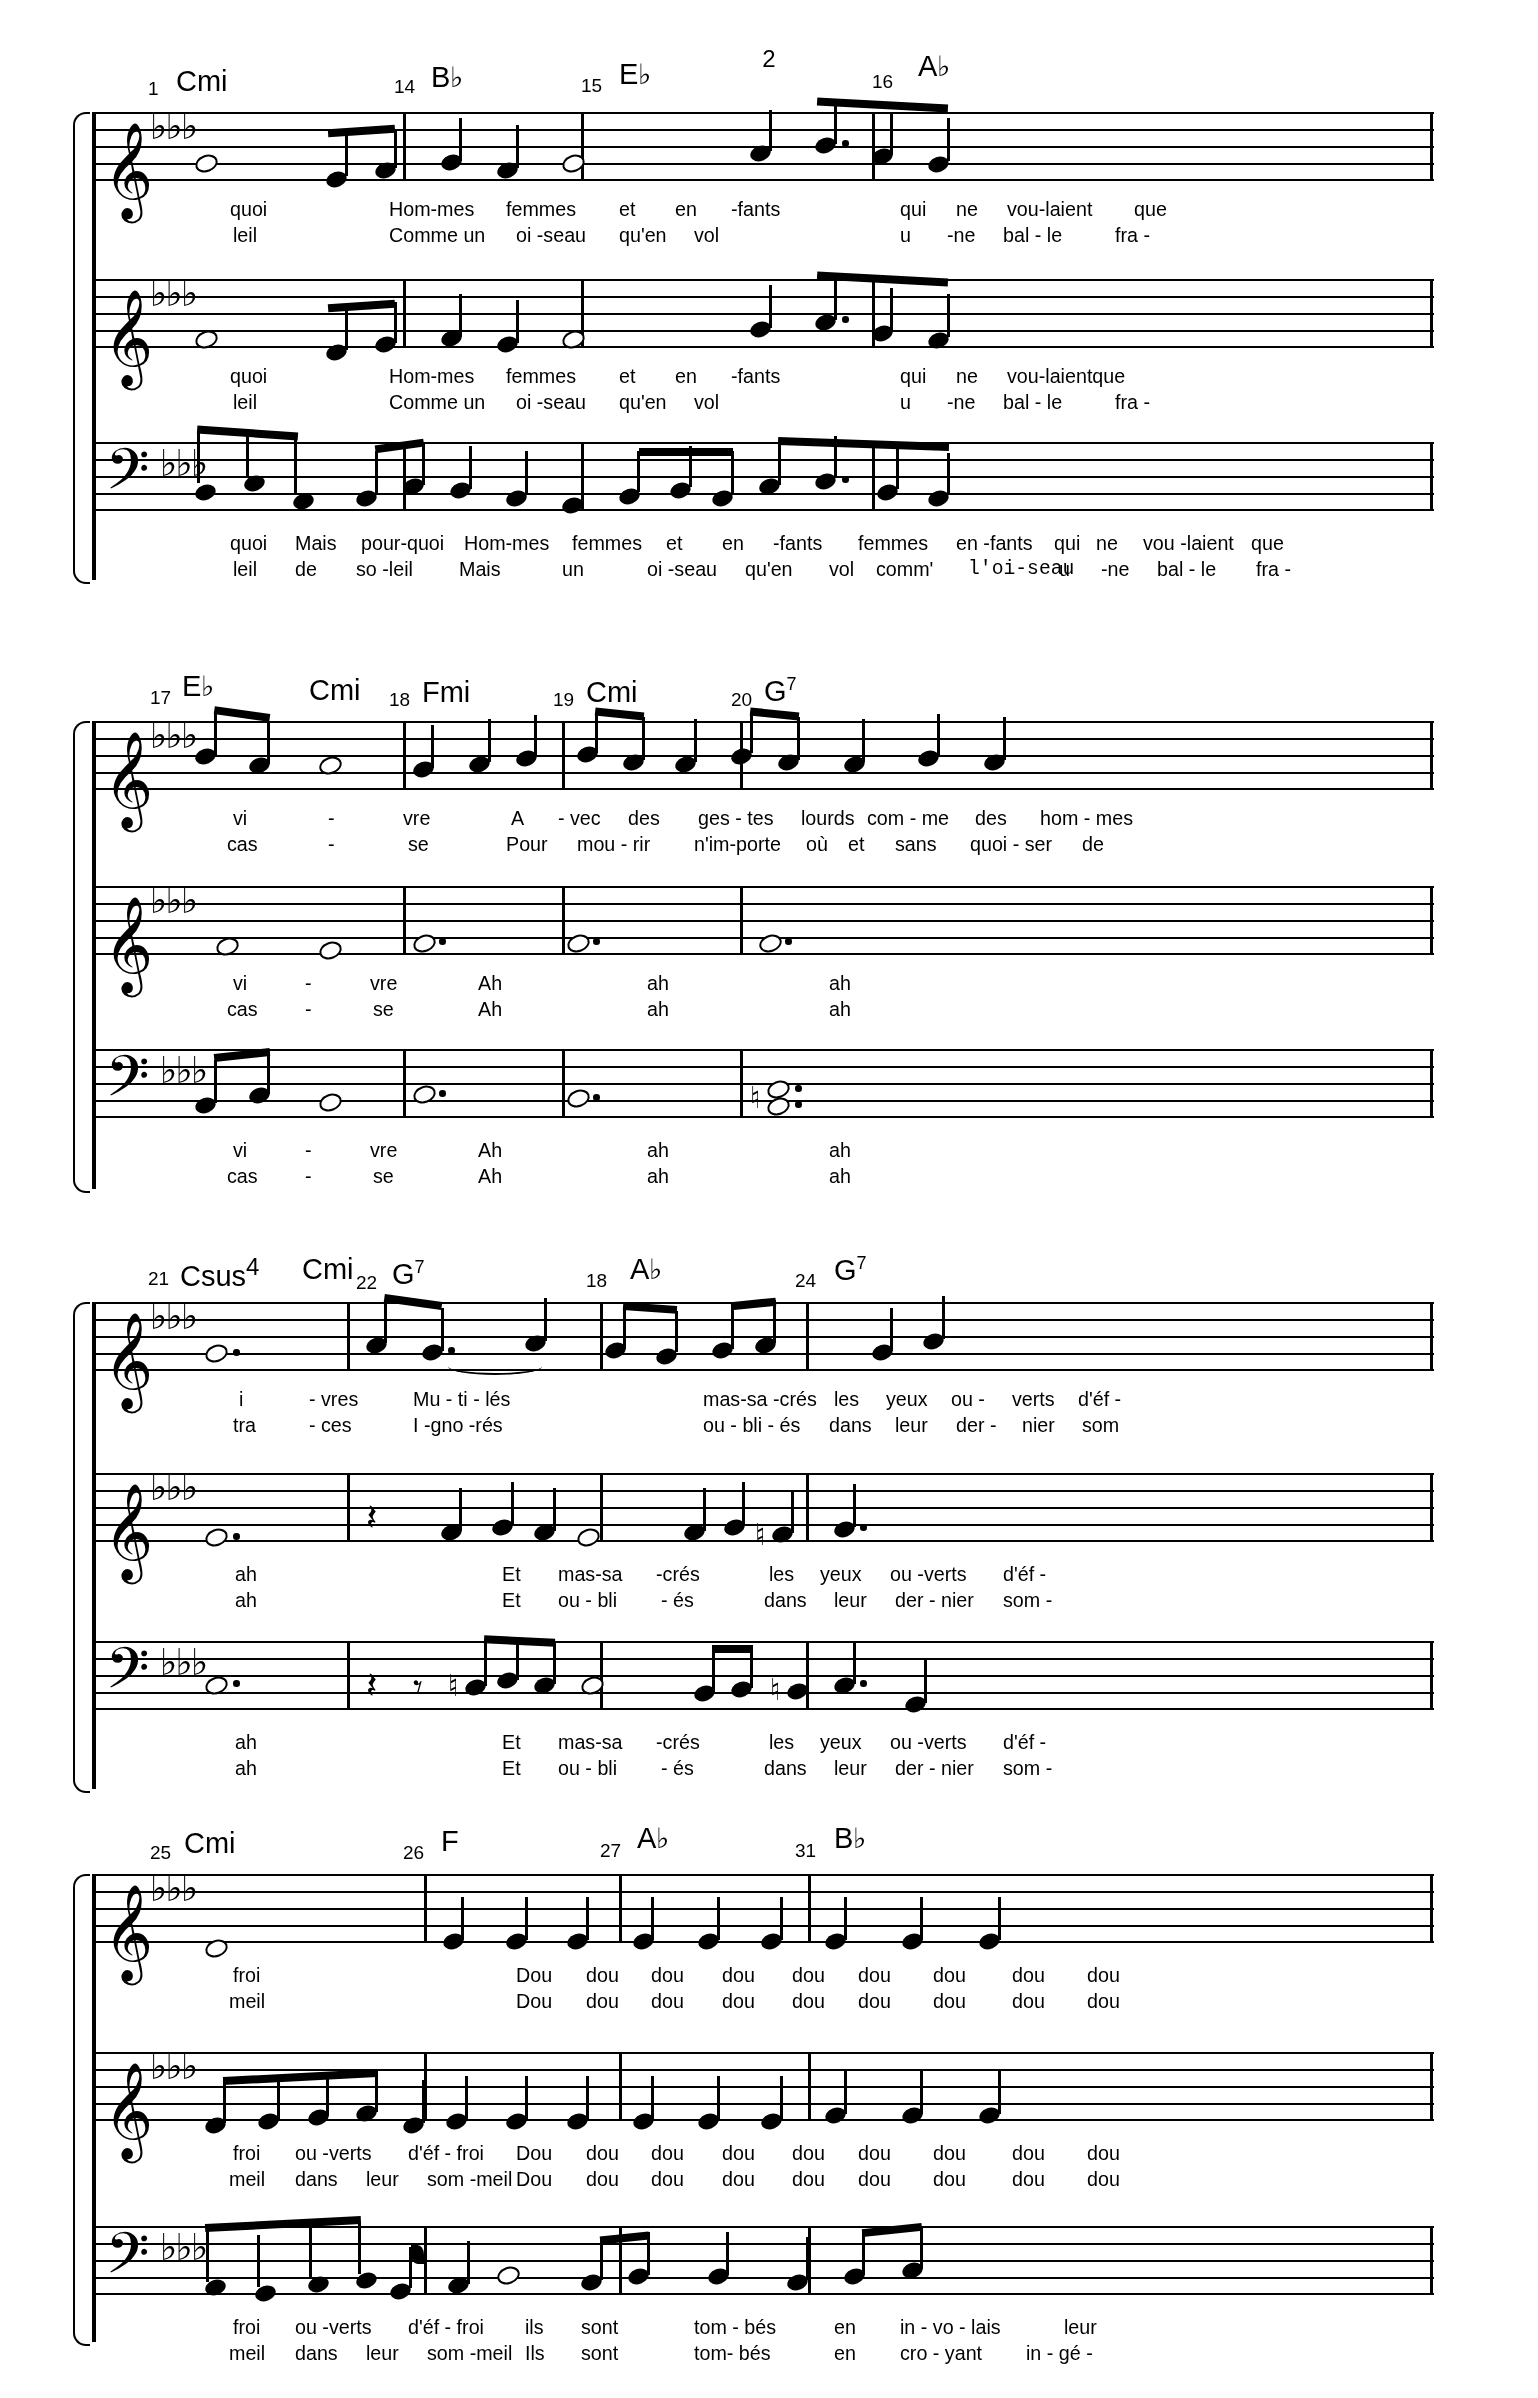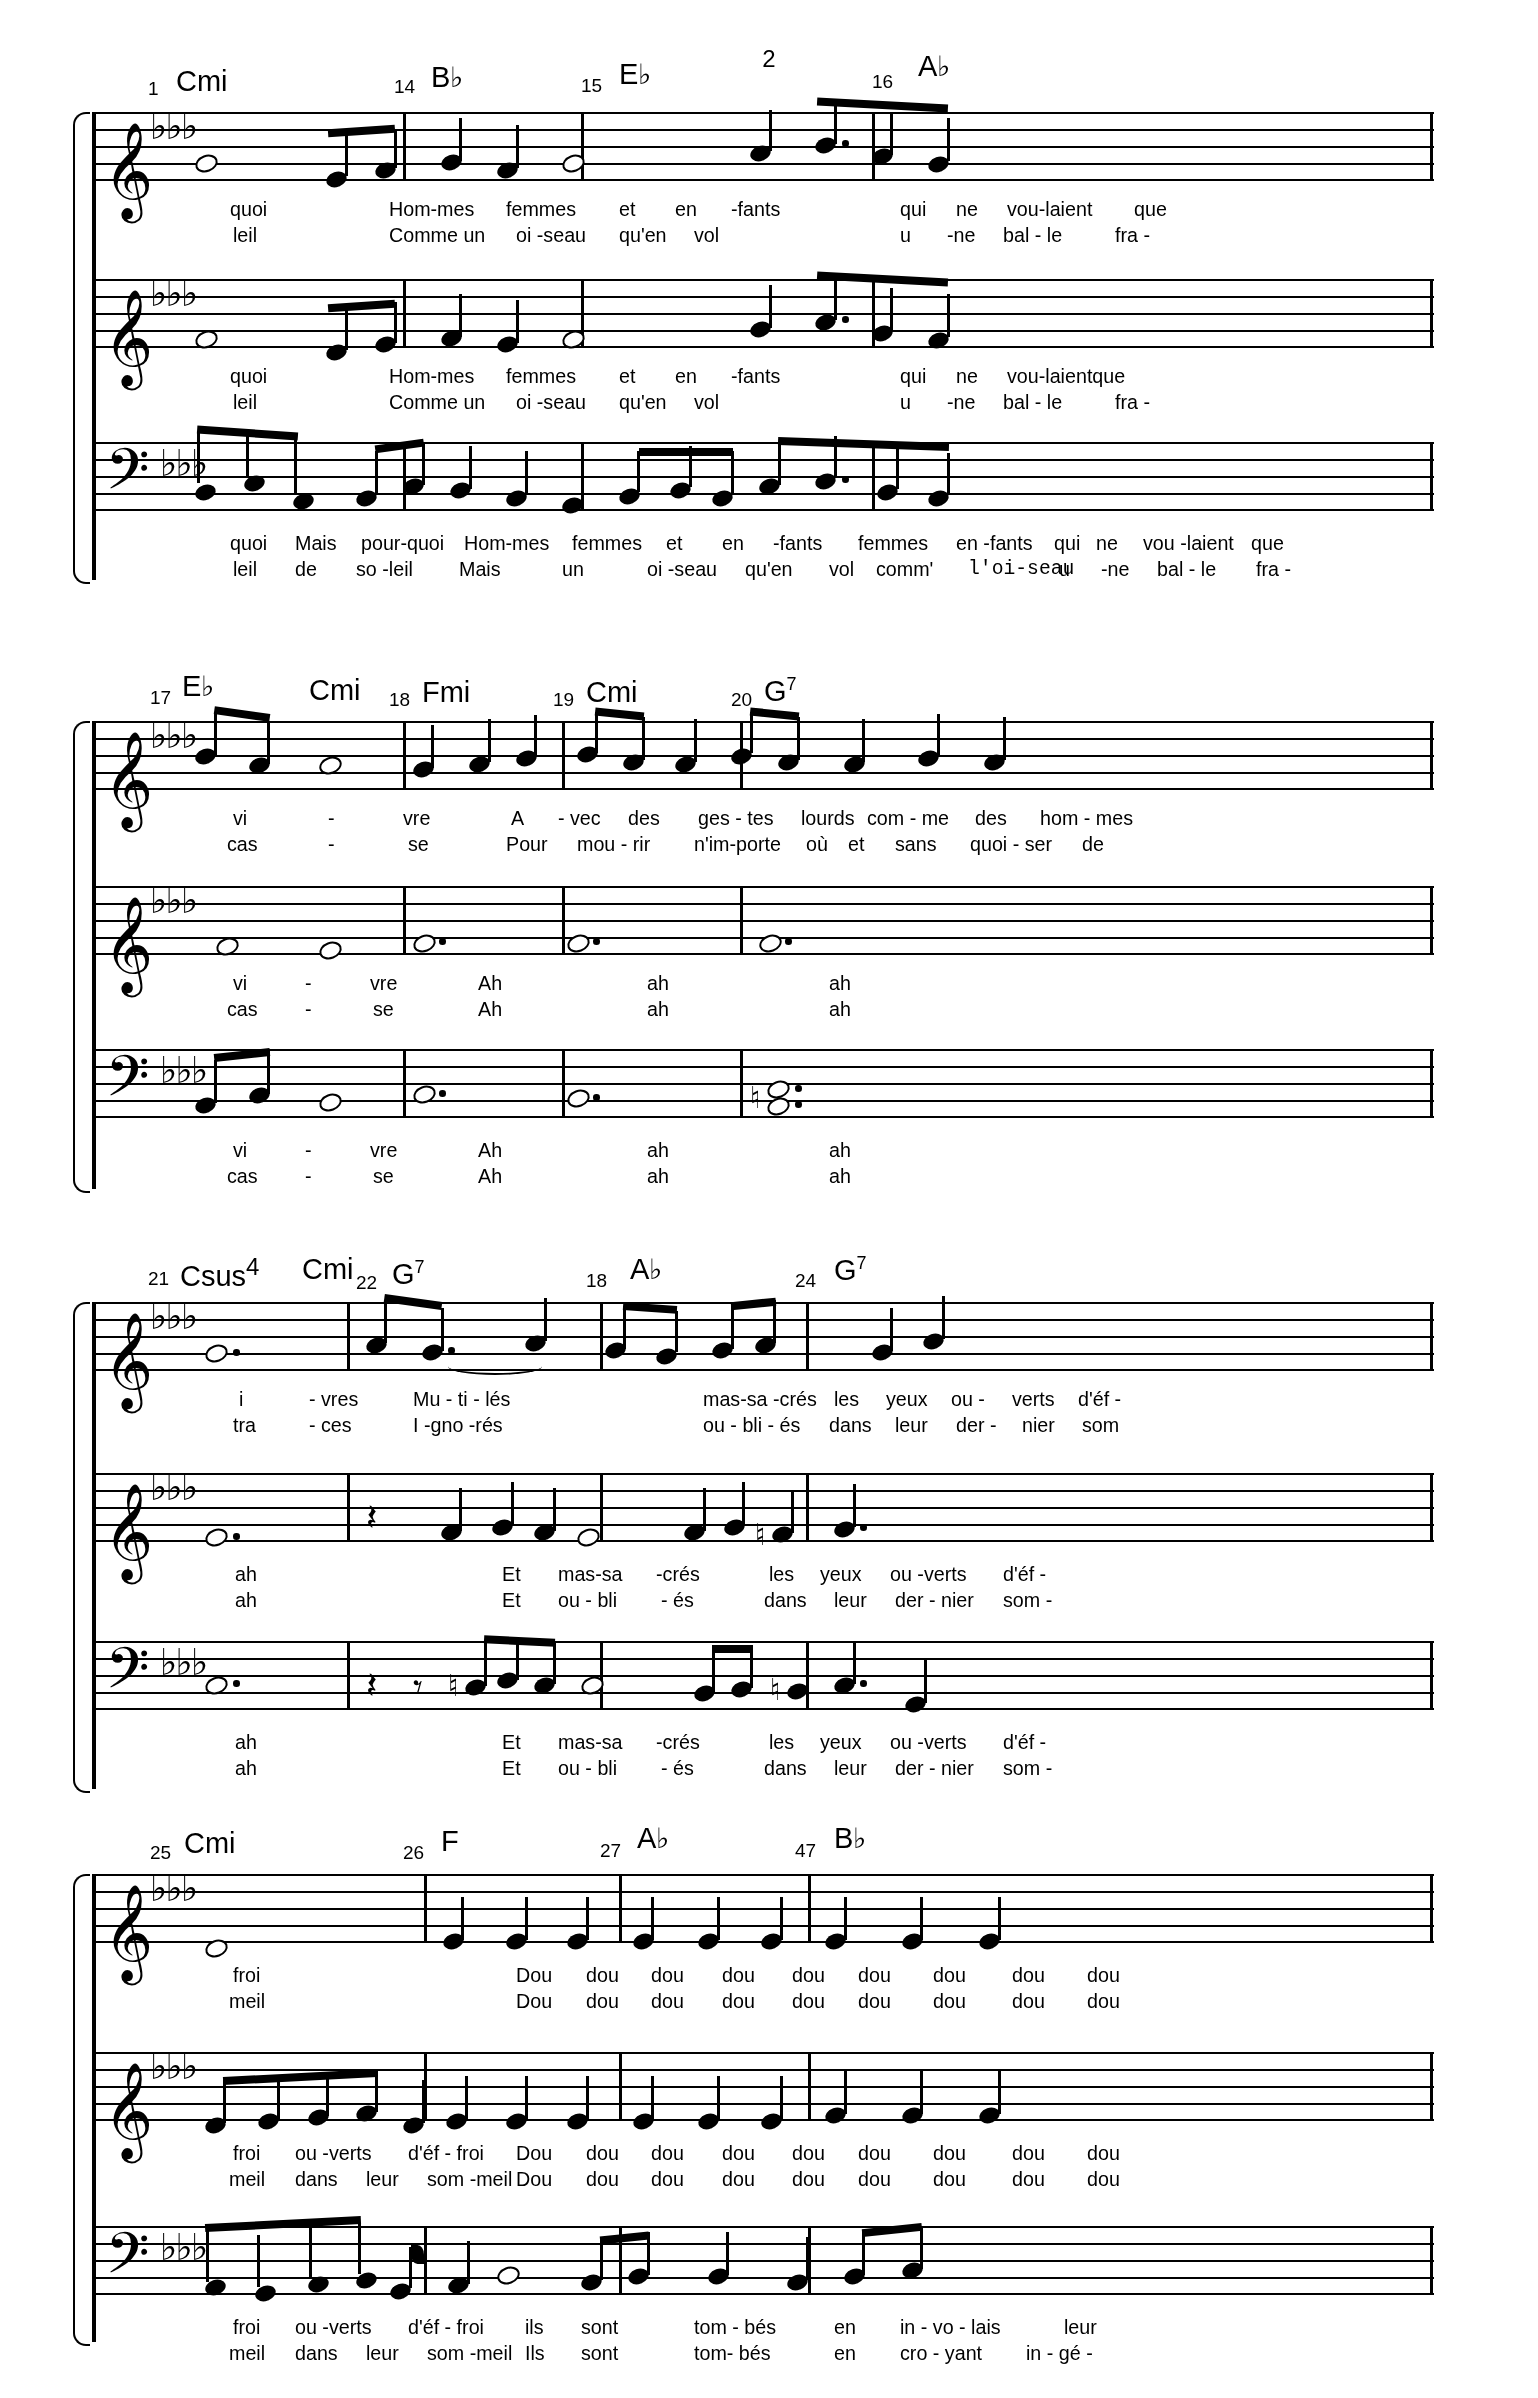--- a/index.html
+++ b/index.html
@@ -627,21 +627,21 @@
     <div class="sys-brace" style="top:0;height:468px;"></div>
     <div class="sys-left" style="top:0;height:468px;"></div>
 
     <div class="chord" style="left:90px;top:-47px;">Cmi</div>
     <div class="measure-num" style="left:56px;top:-32px;">25</div>
     <div class="chord" style="left:347px;top:-49px;">F</div>
     <div class="measure-num" style="left:309px;top:-32px;">26</div>
     <div class="chord" style="left:543px;top:-52px;">A<span class="flat">♭</span></div>
     <div class="measure-num" style="left:506px;top:-34px;">27</div>
     <div class="chord" style="left:740px;top:-52px;">B<span class="flat">♭</span></div>
-    <div class="measure-num" style="left:701px;top:-34px;">47</div>
+    <div class="measure-num" style="left:701px;top:-34px;">31</div>
 
     <div class="staff" style="position:absolute;top:0;left:0;width:1340px;">
       <div class="line l1"></div>
         <div class="line l2"></div>
         <div class="line l3"></div>
         <div class="line l4"></div>
         <div class="line l5"></div>
       <div class="clef treble">𝄞</div>
       <div class="keysig" style="left:56px;top:-7.5px;">♭♭♭</div>
       <div class="barline" style="left:330px;top:0;height:69px;"></div>

